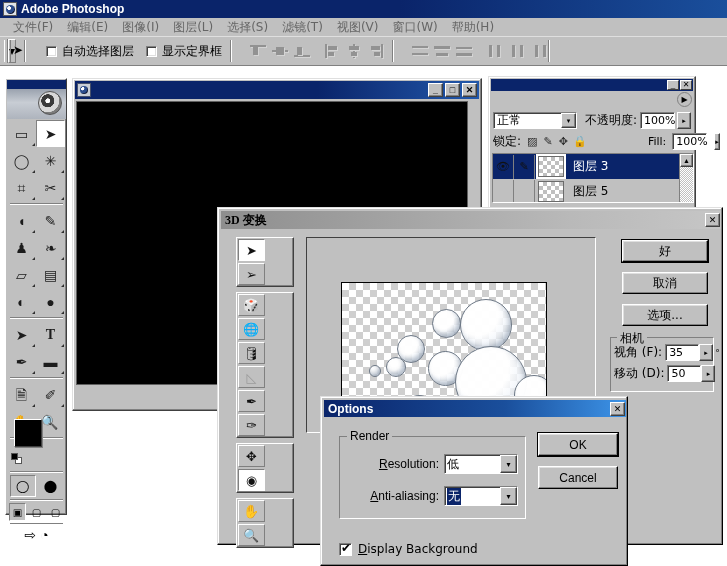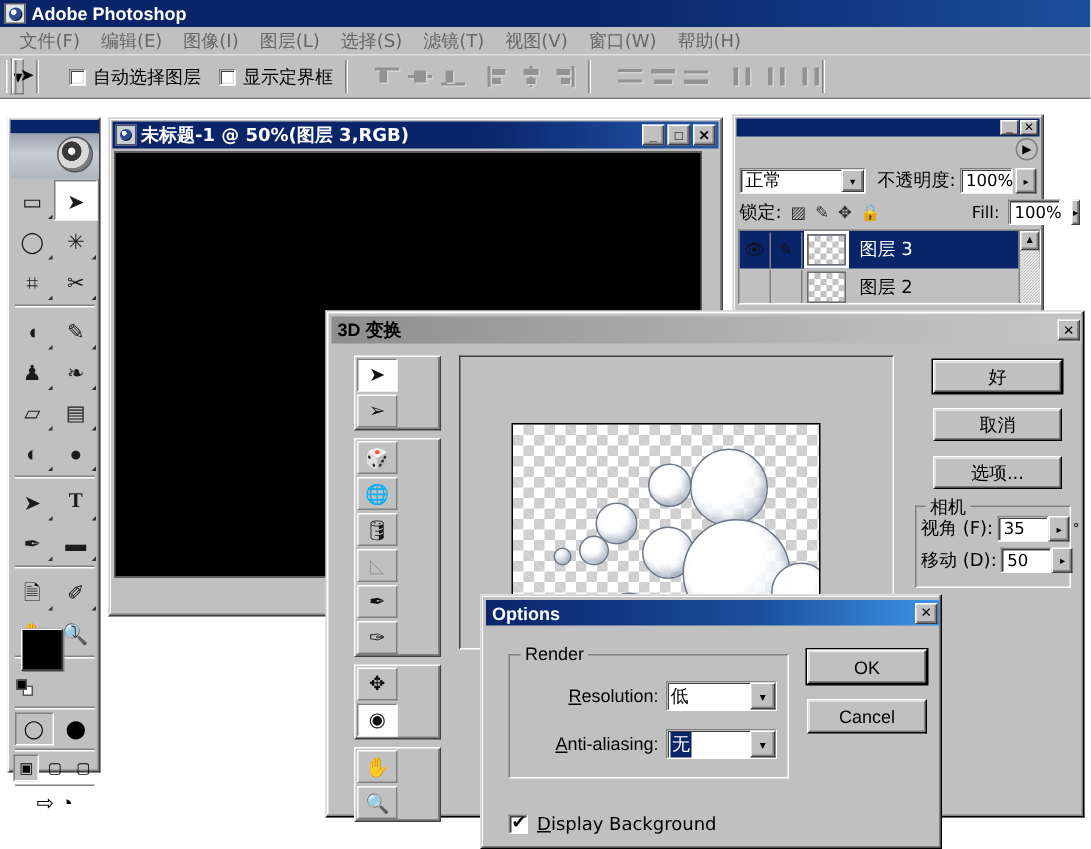--- a/index.html
+++ b/index.html
@@ -288,21 +288,21 @@
     position:absolute; left:217px; top:207px; width:506px; height:338px;
     background:#c0c0c0;
     border:1px solid; border-color:#dfdfdf #000 #000 #dfdfdf;
     box-shadow: inset -1px -1px 0 #808080, inset 1px 1px 0 #fff;
   }
   #dlg3d-title{
     position:absolute; left:3px; top:3px; width:500px; height:18px;
     background:linear-gradient(90deg,#8e8e8e 0%, #b9b9b9 70%, #c6c6c6 100%);
     display:flex; align-items:center; padding-left:4px;
     font-weight:bold; font-size:12px; color:#000;
-    font-family:Liberation Sans, sans-serif;
+    font-family:Liberation Serif, serif;
   }
   #dlg3d-close{
     margin-left:auto; margin-right:1px;
     width:15px;height:14px;background:#c0c0c0;
     border:1px solid; border-color:#fff #404040 #404040 #fff;
     box-shadow: inset -1px -1px 0 #808080;
     display:flex;align-items:center;justify-content:center;font-size:9px; font-weight:normal;
   }
   #dlg3d-tools{
     position:absolute; left:18px; top:29px; width:60px; height:200px;
@@ -683,21 +683,20 @@
       <div class="tb-row" style="justify-content:center;gap:4px;font-size:14px;">
         <div>⇨</div>
         <div>◔</div>
       </div>
     </div>
   </div>
 
   <div id="doc-window">
     <div id="doc-title">
       <span class="dicon"></span>
-      <span>未标题-1 @ 50%(图层 3,RGB)</span>
       <span class="wbtns">
         <span class="wbtn">_</span>
         <span class="wbtn">□</span>
         <span class="wbtn">✕</span>
       </span>
     </div>
     <div id="doc-canvas"></div>
   </div>
 
   <div id="layers-palette">
@@ -737,21 +736,21 @@
       <div class="layer-row selected">
         <span class="lr-eye">👁</span>
         <span class="lr-brush">✎</span>
         <span class="lr-thumb"></span>
         <span class="lr-name">图层 3</span>
       </div>
       <div class="layer-row">
         <span class="lr-eye"></span>
         <span class="lr-brush"></span>
         <span class="lr-thumb"></span>
-        <span class="lr-name">图层 2</span>
+        <span class="lr-name">图层 5</span>
       </div>
       <div id="lp-scroll">
         <div class="sb-up">▲</div>
         <div class="sb-track"></div>
       </div>
     </div>
   </div>
 
   <div id="dlg3d">
     <div id="dlg3d-title">

